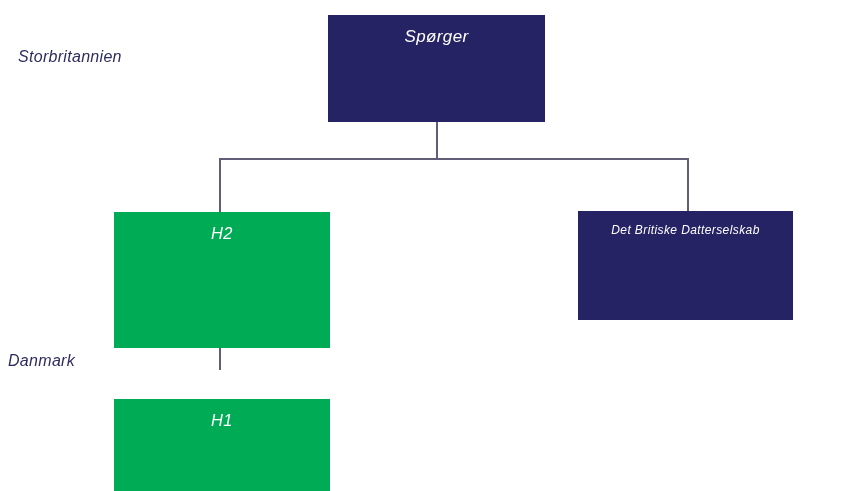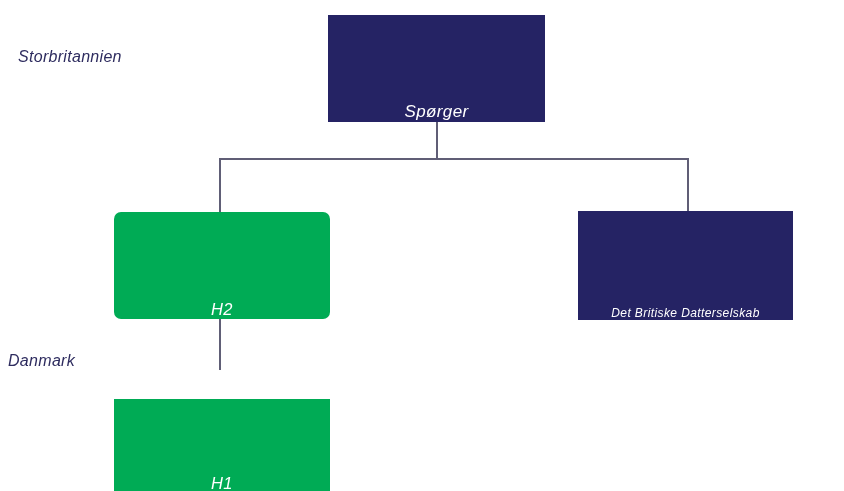--- a/index.html
+++ b/index.html
@@ -11,32 +11,32 @@
   }
   .canvas {
     position: relative;
     width: 844px; height: 491px;
     background: #ffffff;
     font-style: italic;
   }
   .node {
     position: absolute;
     display: flex;
-    align-items: flex-end;
+    align-items: flex-start;
     justify-content: center;
     color: #ffffff;
     font-size: 16.5px;
     letter-spacing: 0.4px;
     text-align: center;
-    padding: 0 6px;
+    padding: 12px 6px;
   }
   .node.navy { background: #252364; }
   .node.green { background: #00AB55; }
   .node-sporger { left: 328px; top: 15px;  width: 217px; height: 107px; font-size: 17px; }
-  .node-h2      { left: 114px; top: 212px; width: 216px; height: 107px; border-radius: 7px; }
+  .node-h2      { left: 114px; top: 212px; width: 216px; height: 136px; }
   .node-dbd     { left: 578px; top: 211px; width: 215px; height: 109px; font-size: 12px; }
   .node-h1      { left: 114px; top: 369px; width: 216px; height: 94px; margin-top: 30px; }
   .region-label {
     position: absolute;
     color: #2e2c5f;
     font-size: 16px;
     letter-spacing: 0.3px;
   }
   .label-storbritannien { left: 18px; top: 48px; }
   .label-danmark        { left: 8px;  top: 330px; margin-top: 22px; }

